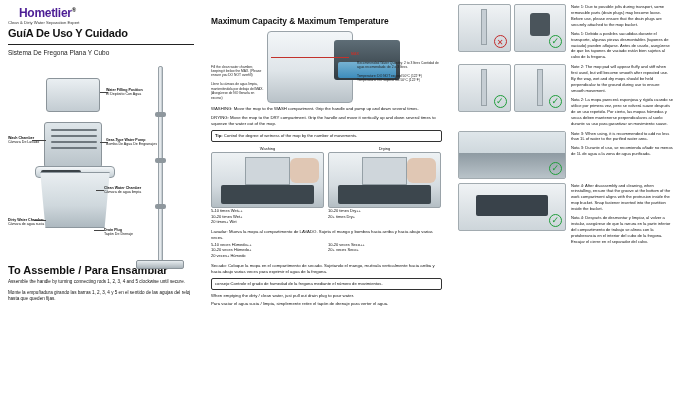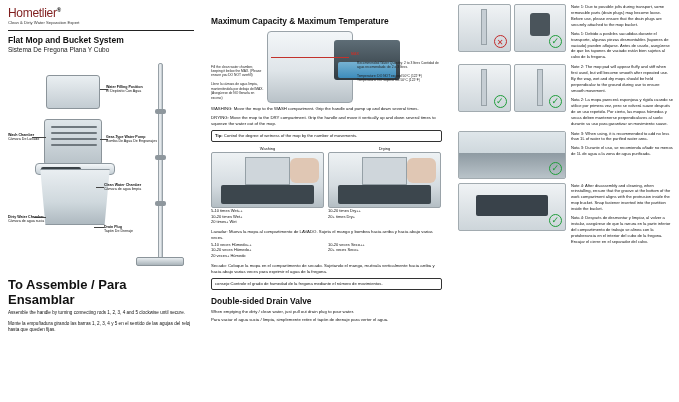--- a/index.html
+++ b/index.html
@@ -10,21 +10,21 @@
     font-family: "Liberation Sans", sans-serif;
     color: #111;
     overflow: hidden;
     position: relative;
   }
   .page { position: relative; width: 679px; height: 402px; }
 
   
   .col1 { position:absolute; left:0; top:0; width:200px; height:402px; padding:6px 8px; }
   .brand { font-size:12px; font-weight:bold; letter-spacing:-0.3px; }
-  .brand .logo-mark { color:#7f1d1d; font-weight:normal; }
+  .brand .logo-mark { color:#4c1d95; font-weight:bold;margin-left:11px; }
   .brand .reg { font-size:6px; vertical-align:super; }
   .brand-sub { font-size:4.2px; color:#333; margin-top:0px; letter-spacing:0px; }
   .title-main { font-size:17px; font-weight:bold; margin-top:8px; letter-spacing:-0.4px; }
   .title-es { font-size:11px; font-weight:bold; margin-top:2px; letter-spacing:-0.2px; }
   .rule { height:1px; background:#222; margin:5px 0 4px 0; width:186px; }
   .sec-h { font-size:8.5px; font-weight:bold; }
   .sec-h-es { font-size:6.5px; margin-top:1px; color:#222; }
 
   
   .diagram { position:relative; width:190px; height:200px; margin-top:4px; }
@@ -64,21 +64,21 @@
     background:linear-gradient(90deg,#d7dde1,#f2f5f7 35%,#b9c2c8);
     border:0.5px solid #98a1a7; border-radius:2px;
   }
   .pole-joint { position:absolute; left:147px; width:11px; height:5px; background:#8e979d; border-radius:2px; }
   .mop-head {
     position:absolute; left:128px; top:200px; width:48px; height:9px;
     background:linear-gradient(180deg,#e7ecef,#aab4ba);
     border:0.5px solid #8b949a; border-radius:2px;
   }
 
-  .assemble-h { font-size:13px; font-weight:bold; margin-top:20px; }
+  .assemble-h { font-size:11px; font-weight:bold; margin-top:4px; }
   .assemble-p { font-size:4.6px; line-height:1.45; margin-top:3px; }
   .assemble-p.es { margin-top:4px; }
 
   
   .col2 { position:absolute; left:205px; top:0; width:243px; height:338px; padding:16px 6px; }
   .h2 { font-size:8.4px; font-weight:bold; line-height:1.25; }
   .h2.es { font-weight:bold; }
   .p-tiny { font-size:4.3px; line-height:1.45; margin-top:3px; }
   .p-tiny.es { margin-top:2px; }
 
@@ -168,22 +168,22 @@
 <body>
 
 <div class="page">
 
   <div class="col1">
     <div class="brand">
       <span class="logo-mark">Hometlier</span><span class="reg">®</span>
     </div>
     <div class="brand-sub">Clean &amp; Dirty Water Separation Expert</div>
 
+    <div class="title-es">GuíA De Uso Y Cuidado</div>
     <div class="rule"></div>
-    <div class="sec-h">Flat Mop and Bucket System</div>
     <div class="sec-h-es">Sistema De Fregona Plana Y Cubo</div>
 
     <div class="diagram">
       <div class="tray"></div>
       <div class="wringer">
         <div class="wringer-slot" style="left:6px; top:6px; width:46px; height:2px;"></div>
         <div class="wringer-slot" style="left:6px; top:12px; width:46px; height:2px;"></div>
         <div class="wringer-slot" style="left:6px; top:18px; width:46px; height:2px;"></div>
         <div class="wringer-slot" style="left:6px; top:24px; width:46px; height:2px;"></div>
       </div>
@@ -304,21 +304,20 @@
       <div class="t" style="white-space:pre-line">5-10 veces  Húmedo++
 10-20 veces  Húmedo+
 20 veces+  Húmedo</div>
       <div class="t" style="white-space:pre-line">10-20 veces  Seco++
 20+ veces  Seco+</div>
     </div>
     <div class="es-block">Secado: Coloque la mopa en el compartimento de secado. Sujetando el mango, muévala verticalmente hacia arriba y hacia abajo varias veces para exprimir el agua de la fregona.</div>
 
     <div class="advisebox">consejo:Controle el grado de humedad de la fregona mediante el número de movimientos.</div>
 
-    <div class="h2c">Double-sided Drain Valve</div>
     <div class="p-tiny">When emptying the dirty / clean water, just pull out drain plug to pour water.</div>
     <div class="p-tiny es">Para vaciar el agua sucia / limpia, simplemente retire el tapón de drenaje para verter el agua.</div>
   </div>
 
   <div class="col3">
 
     <div class="nrow">
       <div class="nimgs">
         <div class="nimg">
           <div class="shape-rod"></div>

